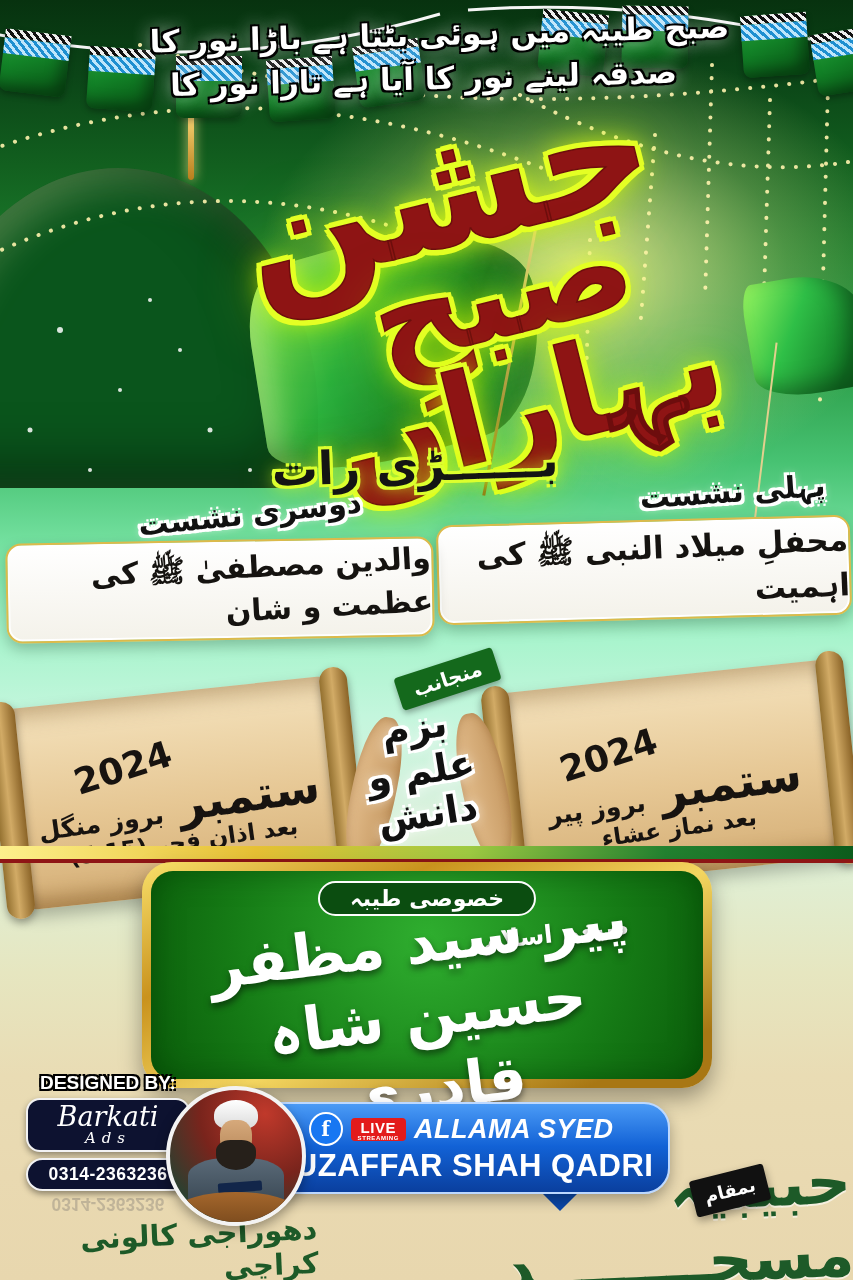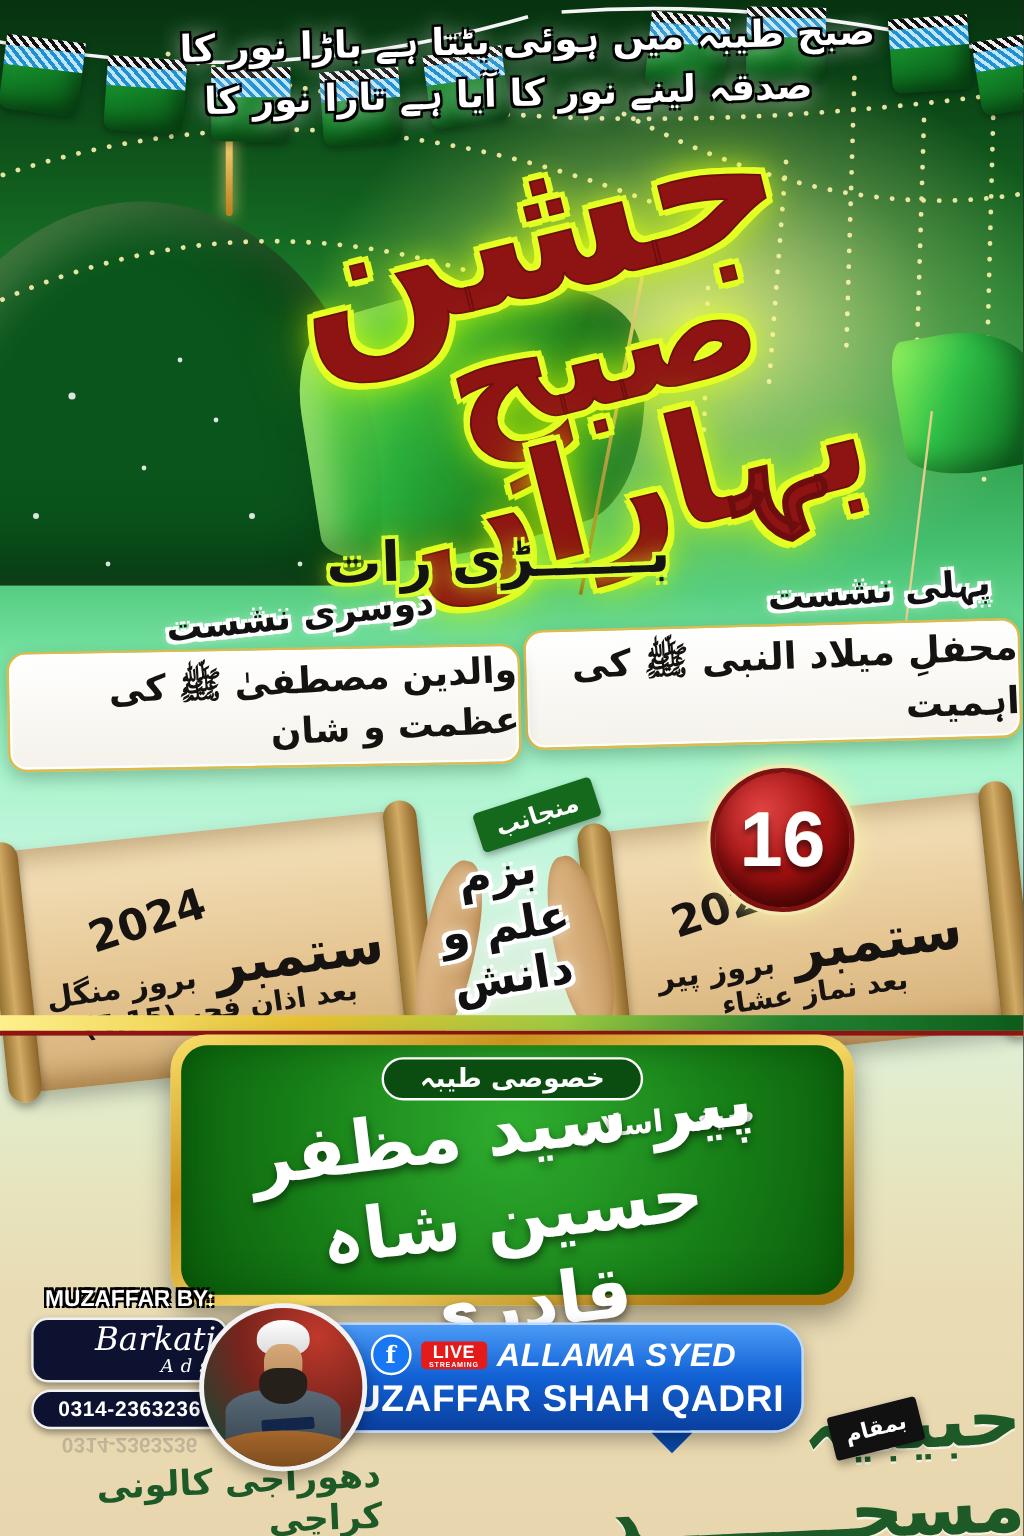--- a/index.html
+++ b/index.html
@@ -164,21 +164,21 @@
     position:absolute;left:50%;top:118px;transform:translate(-50%,-38%) rotate(-7deg);
     width:500px;text-align:center;color:#fff;font-size:60px;font-weight:bold;line-height:1.22;
     text-shadow:0 4px 7px rgba(0,0,0,.5);
   }
 
   
   .designed{left:26px;top:1072px;width:164px;text-align:center;z-index:6;font-family:"Liberation Sans",sans-serif;}
   .designed .hd{color:#fff;font-weight:bold;font-size:19px;
     text-shadow:2px 2px 0 #000,-2px 2px 0 #000,2px -2px 0 #000,-2px -2px 0 #000;}
   .navy{background:#0d1230;border:2px solid #f2f2f2;color:#fff;box-shadow:0 3px 6px rgba(0,0,0,.4);}
-  .brand{border-radius:14px;padding:3px 8px;margin-top:4px;text-align:right;}
+  .brand{border-radius:14px;padding:3px 8px;margin-top:4px;}
   .brand .nm{font-family:"DejaVu Serif",serif;font-style:italic;font-size:27px;line-height:1;}
   .brand .sb{font-family:"DejaVu Serif",serif;font-style:italic;font-size:15px;letter-spacing:6px;line-height:1.1;}
   .phone{border-radius:999px;padding:4px 6px;margin-top:6px;font-weight:bold;font-size:17.5px;letter-spacing:.5px;}
   .phone-reflect{opacity:.18;transform:scaleY(-1);margin-top:2px;font-weight:bold;font-size:17.5px;color:#0d1230;}
 
   .photo{
     left:166px;top:1086px;width:132px;height:132px;border-radius:50%;overflow:hidden;
     border:4px solid #f3f3f3;box-shadow:0 5px 12px rgba(0,0,0,.35);z-index:7;
     background:radial-gradient(circle at 72% 18%,#c0392b,#79241c 45%,#1f4433 85%);
   }
@@ -299,23 +299,20 @@
   <div class="abs scroll" style="left:498px;top:676px;width:348px;height:198px;transform:rotate(-6deg);">
     <div class="scroll-text rtl center" style="position:absolute;left:0;top:50px;width:100%;transform:rotate(-2deg);">
       <div><span class="yr" style="position:relative;right:60px;">2024</span></div>
       <div class="mon">
         <span>ستمبر</span>
         <span class="wk">بروز پیر</span>
       </div>
       <div class="tm">بعد نماز عشاء</div>
     </div>
   </div>
-  <div class="abs day-circle" style="left:592px;top:640px;">
-    <span>16</span>
-  </div>
 
   <div class="abs scroll" style="left:4px;top:692px;width:346px;height:202px;transform:rotate(-6deg);">
     <div class="scroll-text rtl center" style="position:absolute;left:0;top:48px;width:100%;transform:rotate(-2deg);">
       <div><span class="yr" style="position:relative;right:50px;">2024</span></div>
       <div class="mon">
         <span>ستمبر</span>
         <span class="wk">بروز منگل</span>
       </div>
       <div class="tm">بعد اذانِ فجر (5:15)</div>
     </div>
@@ -330,21 +327,21 @@
 
   <div class="abs gbanner-outer">
     <div class="gbanner">
       <div class="special-pill rtl">خصوصی طیبہ</div>
       <div class="honorific rtl">ضیغم اسلام</div>
       <div class="speaker-name rtl">پیر سید مظفر حسین شاہ قادری</div>
     </div>
   </div>
 
   <div class="abs designed">
-    <div class="hd">MUZAFFAR BY:</div>
+    <div class="hd">DESIGNED BY:</div>
     <div class="navy brand">
       <div class="nm">Barkati</div>
       <div class="sb">Ads</div>
     </div>
     <div class="navy phone">0314-2363236</div>
     <div class="phone-reflect">0314-2363236</div>
   </div>
 
   <div class="abs photo">
     <div class="body"></div>

